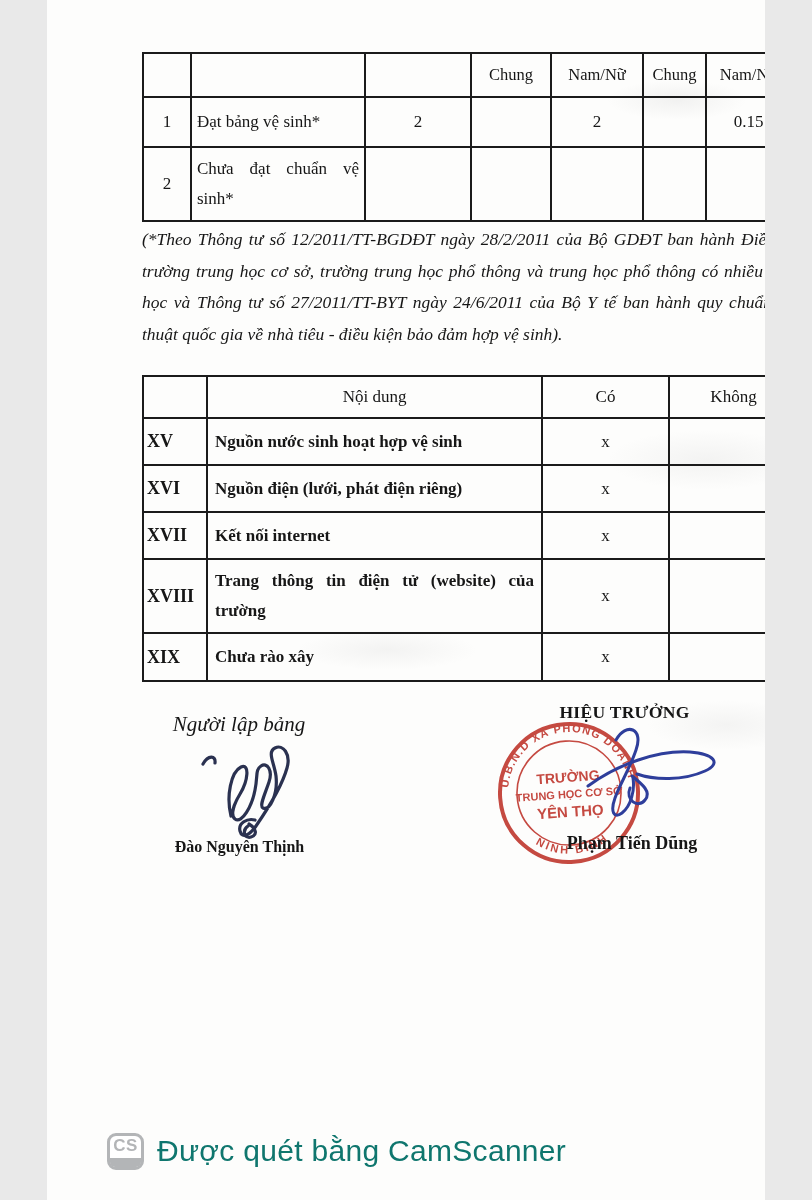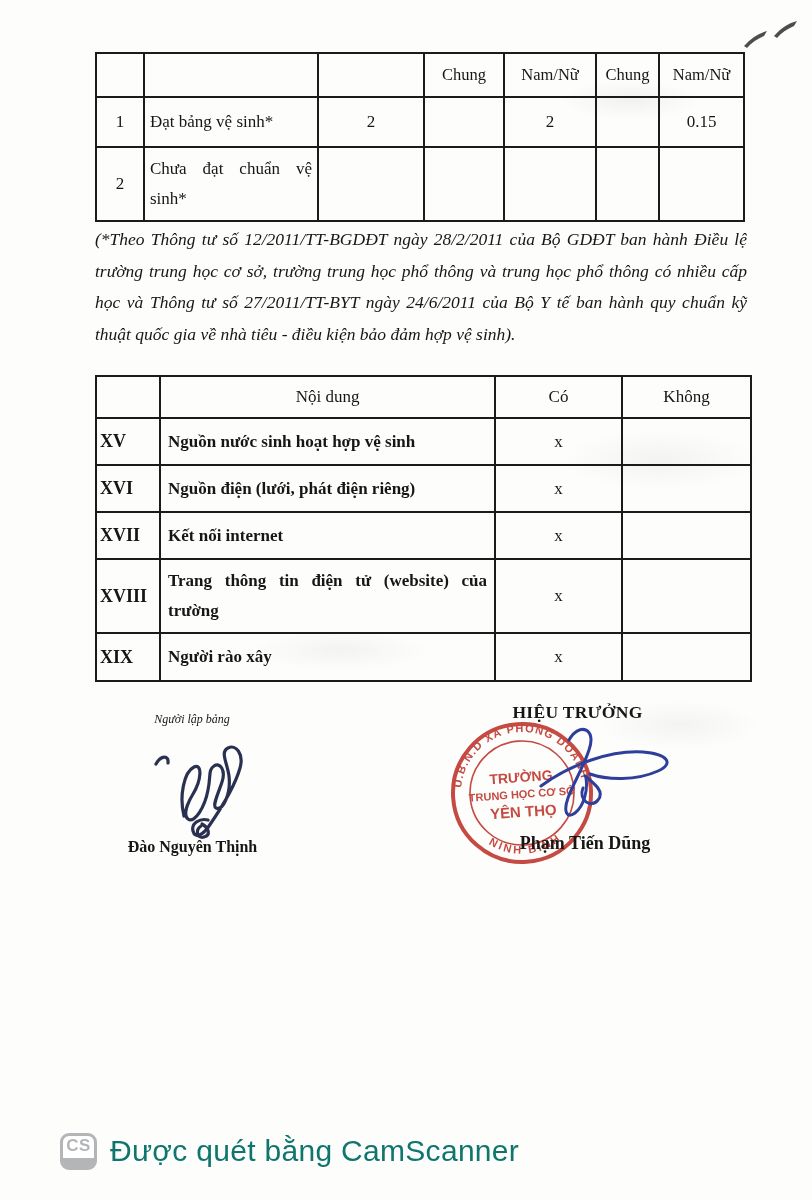--- a/index.html
+++ b/index.html
@@ -1,17 +1,17 @@
 <!DOCTYPE html>
 <html><head>
 <meta charset="utf-8">
 <style>
   html,body{margin:0;padding:0;background:#e9e9e9;}
   .page{
-    position:relative;width:812px;height:1200px;margin:0 auto;
+    position:relative;width:718px;height:1200px;margin:0 auto;
     background:#fdfdfc;overflow:hidden;
     font-family:"Liberation Serif","DejaVu Serif",serif;
     color:#161616;
     text-decoration:underline;
   }
   
   .smudge{position:absolute;border-radius:50%;pointer-events:none;}
   .sm1{left:560px;top:80px;width:140px;height:40px;background:radial-gradient(closest-side,rgba(170,170,170,.14),rgba(170,170,170,0));}
   .sm2{left:560px;top:430px;width:200px;height:60px;background:radial-gradient(closest-side,rgba(170,170,170,.12),rgba(170,170,170,0));}
   .sm3{left:250px;top:630px;width:180px;height:40px;background:radial-gradient(closest-side,rgba(170,170,170,.12),rgba(170,170,170,0));}
@@ -39,21 +39,21 @@
     position:absolute;left:95px;top:224px;width:652px;
     font-style:italic;font-size:17.5px;line-height:31.5px;
     text-align:justify;text-justify:inter-word;margin:0;
   }
 
   .dateline{
     position:absolute;left:400px;top:668px;width:345px;text-align:center;
     font-style:italic;font-weight:bold;font-size:17px;
   }
   .left-title{position:absolute;left:112px;top:712px;width:160px;text-align:center;
-    font-style:italic;font-size:12px;}
+    font-style:italic;font-size:21px;}
   .right-title{position:absolute;left:495px;top:702px;width:165px;text-align:center;
     font-weight:bold;font-size:17.5px;letter-spacing:.3px;}
   .left-name{position:absolute;left:105px;top:838px;width:175px;text-align:center;
     font-weight:bold;font-size:16px;}
   .right-name{position:absolute;left:495px;top:833px;width:180px;text-align:center;
     font-weight:bold;font-size:18px;z-index:6;}
 
   .stamp{position:absolute;left:447px;top:718px;width:150px;height:150px;
     opacity:.92;z-index:3;transform:rotate(-4deg);mix-blend-mode:multiply;}
   .sig-right{position:absolute;left:523px;top:720px;width:172px;height:118px;z-index:5;}
@@ -161,21 +161,21 @@
       <td class="mark"></td>
     </tr>
     <tr class="rxviii">
       <td class="roman">XVIII</td>
       <td class="content">Trang thông tin điện tử (website) của trường</td>
       <td class="mark">x</td>
       <td class="mark"></td>
     </tr>
     <tr class="rxix">
       <td class="roman">XIX</td>
-      <td class="content">Người rào xây</td>
+      <td class="content">Chưa rào xây</td>
       <td class="mark">x</td>
       <td class="mark"></td>
     </tr>
   </tbody>
     </table>
 
   <div class="left-title">Người lập bảng</div>
   <div class="right-title">HIỆU TRƯỞNG</div>
 
   <svg class="stamp" viewBox="0 0 150 150">

